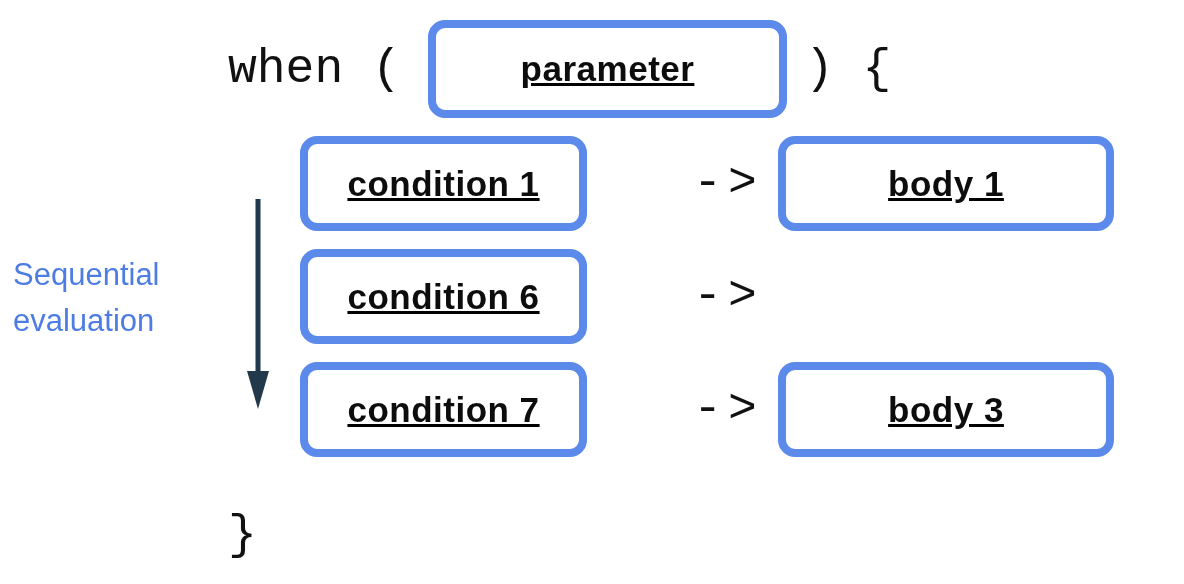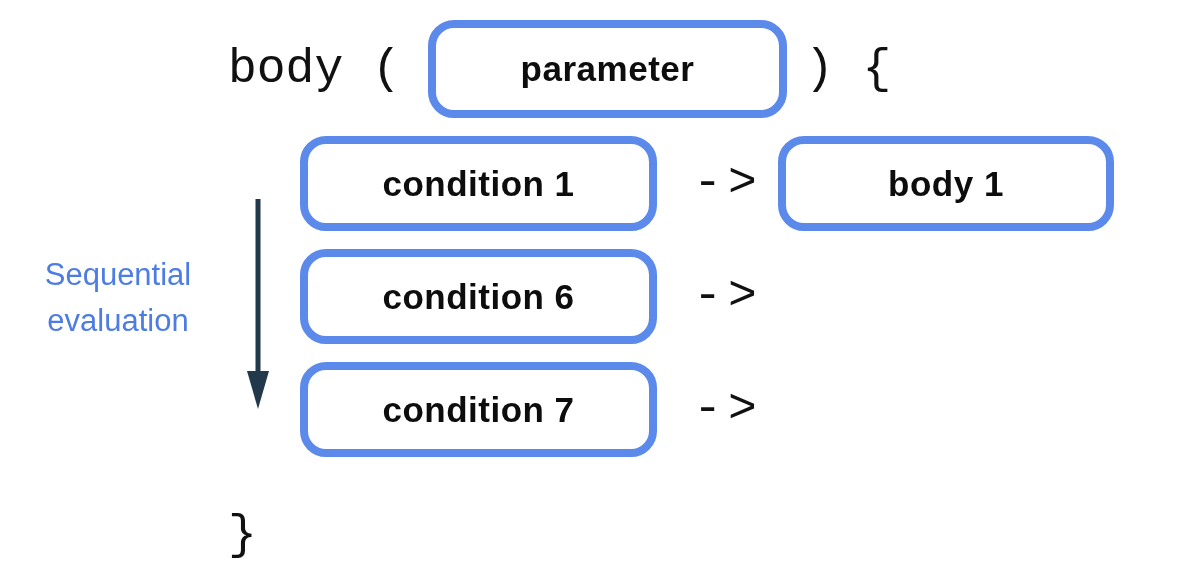--- a/index.html
+++ b/index.html
@@ -28,35 +28,36 @@
     font-size: 48px;
     color: var(--code-text);
     white-space: pre;
     line-height: 98px;
     height: 98px;
   }
   .box {
     position: absolute;
     background: #ffffff;
     border: 8px solid var(--box-border);
-    border-radius: 26px;
+    border-radius: 17px;
     display: flex;
     align-items: center;
     justify-content: center;
+    text-decoration: underline;
   }
   .box .label {
     font-family: "Liberation Sans", sans-serif;
     font-size: 35px;
     font-weight: 600;
     letter-spacing: 0.5px;
     color: var(--label-text);
     white-space: nowrap;
   }
   .param-box { left: 428px; top: 20px; width: 359px; height: 98px; }
-  .cond-box  { left: 300px; width: 357px; height: 95px; }
+  .cond-box  { left: 300px; width: 287px; height: 95px; }
   .body-box  { left: 778px; width: 336px; height: 95px; }
   .row-arrow {
     position: absolute;
     left: 678px;
     width: 100px;
     font-family: "Liberation Mono", monospace;
     font-size: 48px;
     letter-spacing: 6px;
     color: var(--code-text);
     text-align: center;
@@ -65,21 +66,21 @@
     white-space: pre;
   }
   .row1 { top: 136px; }
   .row2 { top: 249px; }
   .row3 { top: 362px; }
   .seq-label {
     position: absolute;
     left: 13px;
     top: 252px;
     width: 210px;
-    text-align: center;
+    text-align: left;
     font-family: "Liberation Sans", sans-serif;
     font-size: 31px;
     line-height: 46px;
     color: var(--annotation-text);
   }
   .seq-arrow-svg {
     position: absolute;
     left: 244px;
     top: 197px;
     width: 28px;
@@ -90,21 +91,21 @@
     left: 228px;
   }
   .when-keyword { left: 228px; top: 20px; }
   .paren-brace  { left: 805px; top: 20px; }
 </style>
 </head>
 <body>
 
 <div class="canvas">
 
-  <span class="code when-keyword">body (</span>
+  <span class="code when-keyword">when (</span>
 
   <div class="box param-box">
     <span class="label">parameter</span>
   </div>
 
   <span class="code paren-brace">) {</span>
 
   <div class="box cond-box row1">
     <span class="label">condition 1</span>
   </div>
@@ -115,20 +116,23 @@
 
   <div class="box cond-box row2">
     <span class="label">condition 6</span>
   </div>
   <span class="row-arrow row2">-&gt;</span>
 
   <div class="box cond-box row3">
     <span class="label">condition 7</span>
   </div>
   <span class="row-arrow row3">-&gt;</span>
+  <div class="box body-box row3">
+    <span class="label">body 3</span>
+  </div>
 
   <div class="seq-label">
     <div>Sequential</div>
     <div>evaluation</div>
   </div>
 
   <svg class="seq-arrow-svg" viewBox="0 0 28 214" xmlns="http://www.w3.org/2000/svg">
     <line x1="14" y1="2" x2="14" y2="178" stroke="var(--arrow-color)" stroke-width="5"></line>
     <polygon points="3,174 25,174 14,212" fill="var(--arrow-color)"></polygon>
   </svg>

